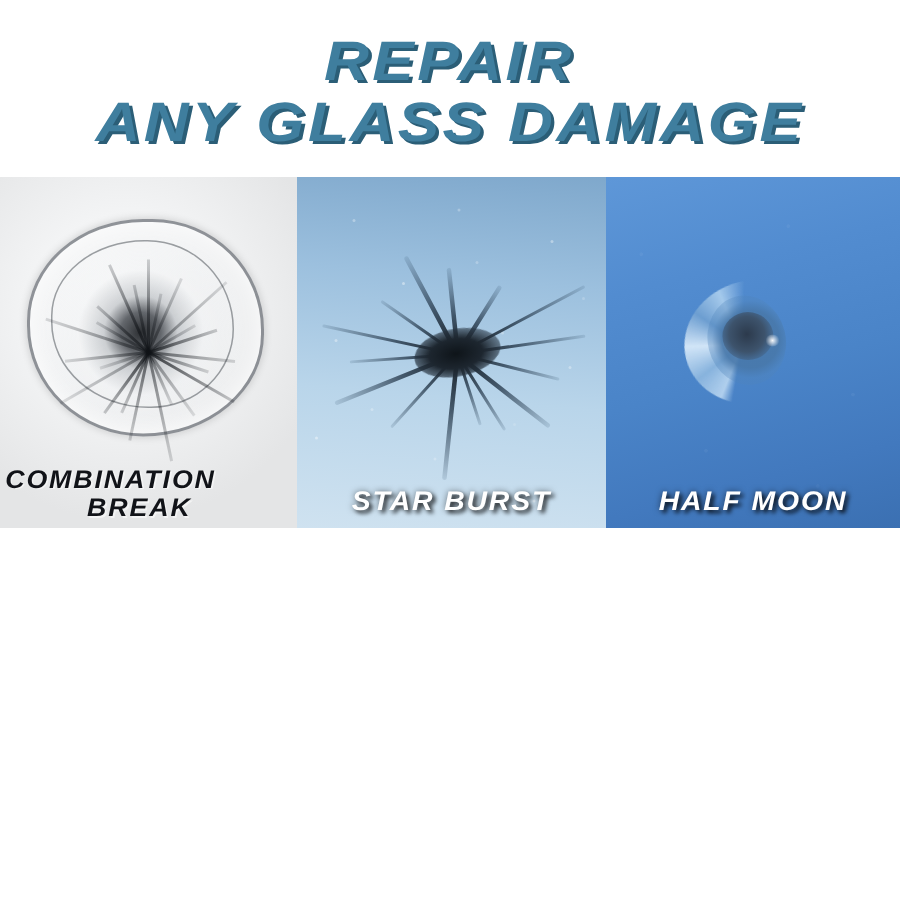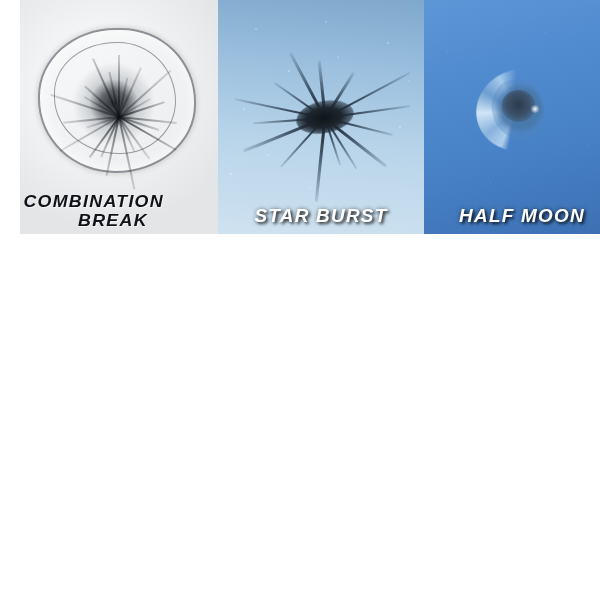--- a/index.html
+++ b/index.html
@@ -41,21 +41,20 @@
   .title-2{ font-size:37px; margin-top:3px; }
 
   
   .grid{
     position:relative;
     flex:1;
     display:grid;
     grid-template-columns:198px 206px 196px;
     grid-template-rows:234px 248px;
     width:480px;
-    margin-left:20px;
   }
   .cell{
     position:relative;
     overflow:hidden;
   }
   .cell .art{ position:absolute; inset:0; }
   .caption{
     position:absolute;
     left:0; right:0;
     bottom:8px;
@@ -351,20 +350,24 @@
     border-radius:50% 50% 60% 40% / 40% 40% 60% 60%;
     background:radial-gradient(ellipse at 40% 50%, rgba(236,238,240,.9), rgba(200,204,206,.25) 70%, rgba(0,0,0,0) 100%);
     transform:rotate(9deg);
   }
 </style>
 </head>
 <body>
 
 <div class="poster">
 
+  <div class="header">
+    <div class="title-line title-1">REPAIR</div>
+    <div class="title-line title-2">ANY GLASS DAMAGE</div>
+  </div>
 
   <div class="grid">
 
     <div class="cell">
       <div class="art bg-combo">
         <div class="combo-blob"></div>
         <div class="combo-ring"></div>
         <div class="combo-ring2"></div>
         <div id="combo-spikes">
             <div class="spike" style="height: 62px; transform: translate(-50%, -100%) rotate(0deg); opacity: 0.73;"></div>

